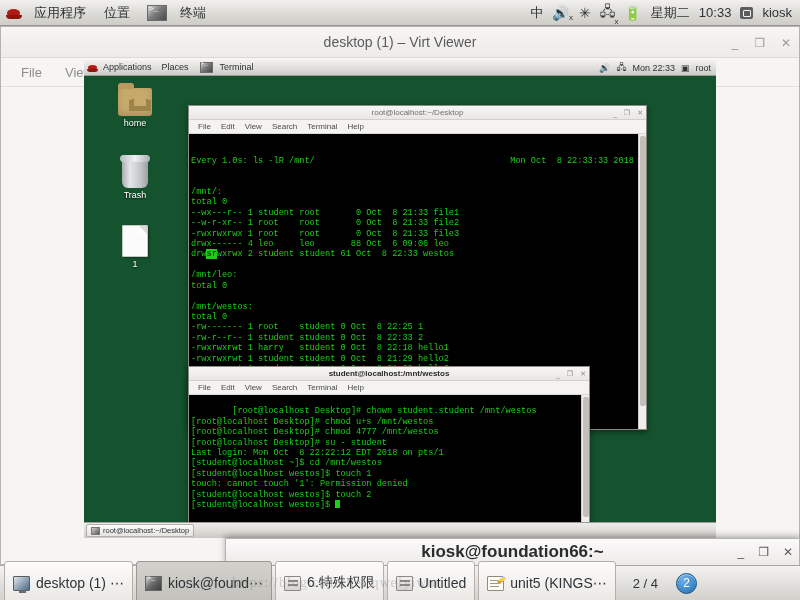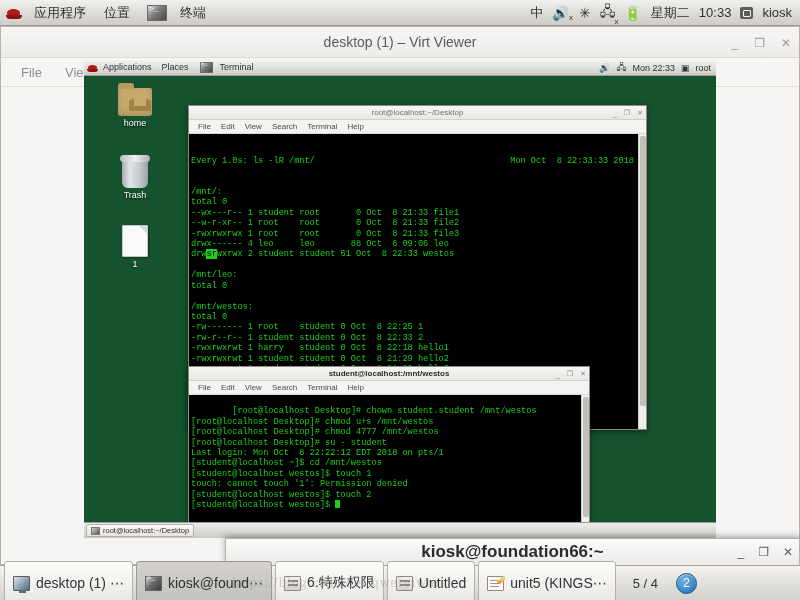--- a/index.html
+++ b/index.html
@@ -433,20 +433,20 @@
     </span>
     <span class="tb-item">
       <span class="tb-icon ic-files"></span>
       <span>Untitled</span>
     </span>
     <span class="tb-item">
       <span class="tb-icon ic-note"></span>
       <span>unit5 (KINGS⋯</span>
     </span>
     <span class="pager">
-      <span class="pg-box">5 / 4</span>
+      <span class="pg-box">2 / 4</span>
       <span class="ws-badge">2</span>
     </span>
   </div>
 
   <div class="watermark">https://blog.csdn.net/qwefyiwm</div>
 
 </div>
 
 </body></html>

